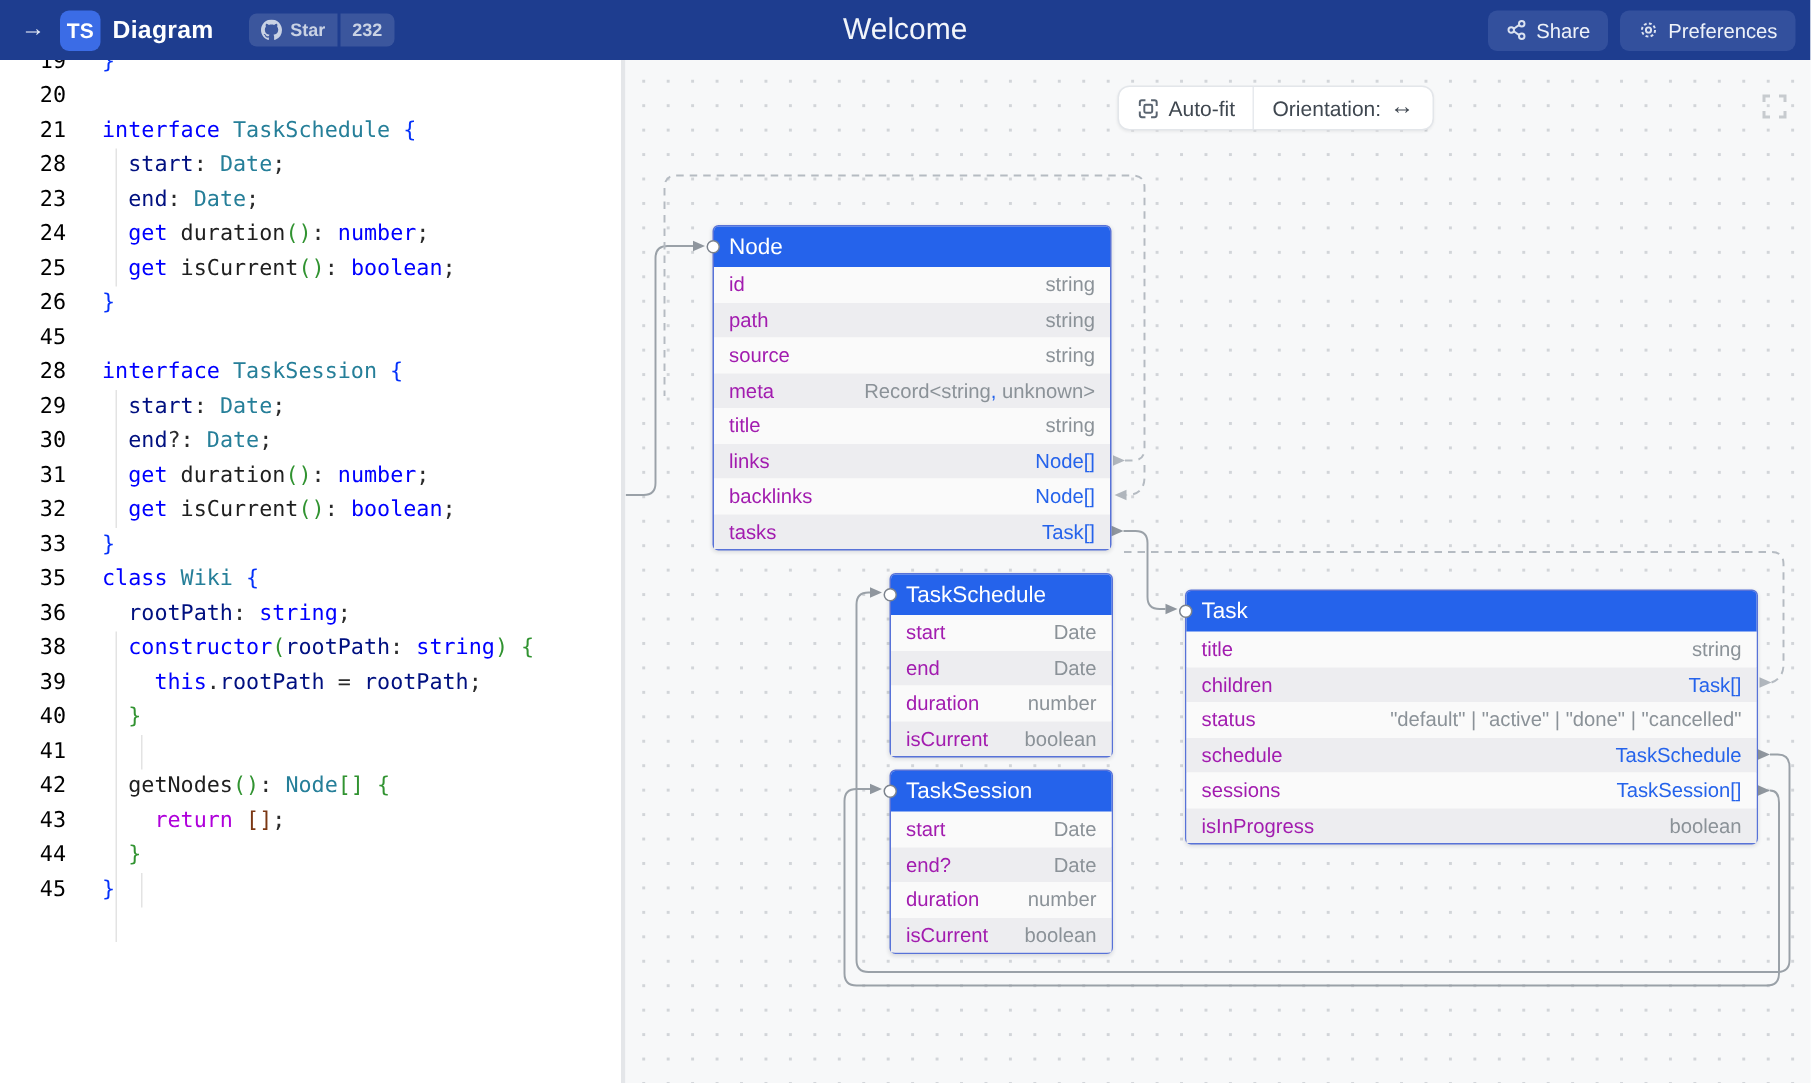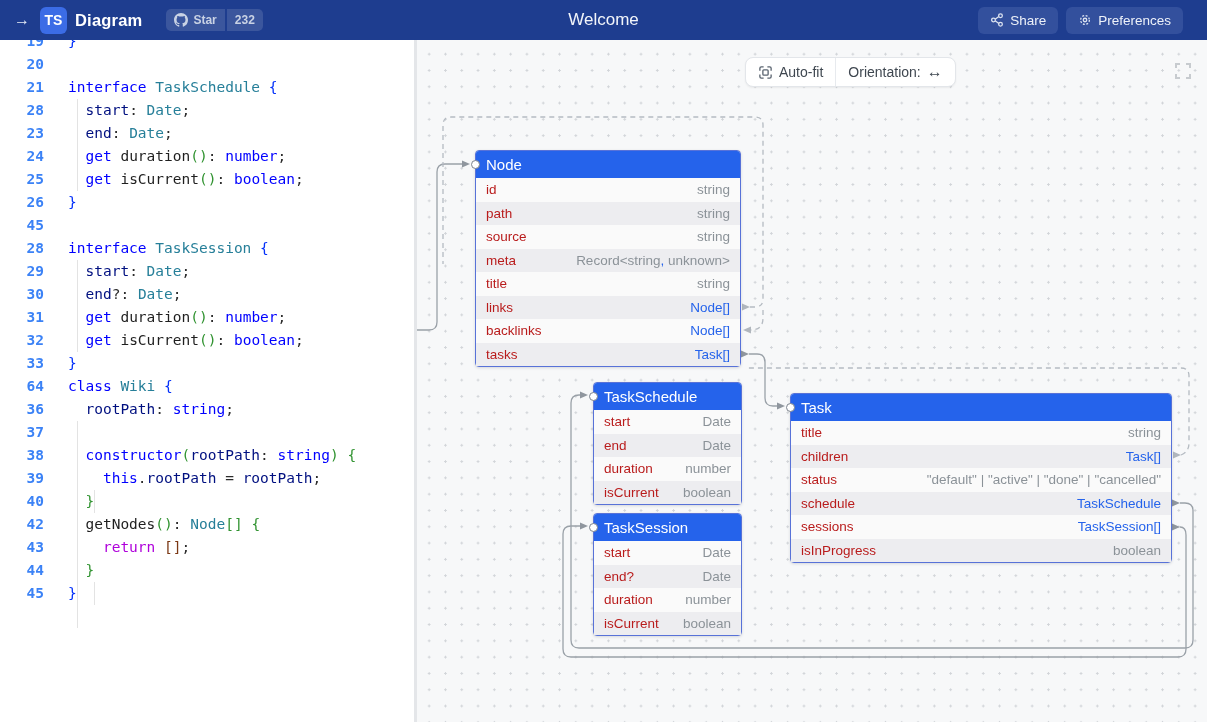--- a/index.html
+++ b/index.html
@@ -11,33 +11,33 @@
   .navbar { position:relative; height:40px; flex:0 0 40px; background:#1e3d8f; display:flex; align-items:center; color:#fff; }
   .nav-left { display:flex; align-items:center; gap:8px; padding-left:12px; }
   .back-arrow { font-size:16px; color:#e7ecf6; cursor:pointer; width:20px; text-align:center; }
   .logo-chip { width:27px; height:27px; background:#3b6ce6; border-radius:6px; display:flex; align-items:center; justify-content:center; font-weight:bold; font-size:14px; color:#fff; }
   .logo-text { font-weight:bold; font-size:16.5px; letter-spacing:.2px; }
   .gh-badge { display:flex; align-items:center; margin-left:16px; cursor:pointer; }
   .gh-seg { background:rgba(255,255,255,.13); color:#c9d2e4; font-size:12px; font-weight:bold; display:flex; align-items:center; gap:5px; padding:4px 8px; }
   .gh-seg.left { border-radius:5px 0 0 5px; }
   .gh-seg.right { border-radius:0 5px 5px 0; margin-left:2px; }
   .gh-icon { width:14px; height:14px; fill:#c9d2e4; }
-  .nav-title { position:absolute; left:0; right:0; text-align:center; font-size:17px; color:#f2f5fa; pointer-events:none; }
-  .nav-right { margin-left:auto; display:flex; gap:8px; padding-right:24px; }
+  .nav-title { position:absolute; left:0; right:0; text-align:center; font-size:20px; color:#f2f5fa; pointer-events:none; }
+  .nav-right { margin-left:auto; display:flex; gap:8px; padding-right:10px; }
   .nav-btn { display:flex; align-items:center; gap:6px; background:#33509d; border:none; color:#eef2f9; font-size:13.5px; font-family:inherit; padding:6px 12px; border-radius:6px; cursor:pointer; }
   .nav-btn svg { width:14px; height:14px; stroke:#dbe2f0; fill:none; stroke-width:1.5; }
 
   
   .main { flex:1; display:flex; min-height:0; }
 
   
   .editor { width:414px; flex:0 0 414px; background:#fff; position:relative; overflow:hidden; font-family:"DejaVu Sans Mono","Liberation Mono",monospace; font-size:14.5px; }
   .code-lines { position:absolute; top:-10px; left:0; right:0; }
   .cl { height:23px; line-height:23px; white-space:pre; display:flex; }
-  .ln { width:44px; text-align:right; color:#3b82f6; flex:0 0 44px; user-select:none;font-weight:bold; }
+  .ln { width:44px; text-align:right; color:#000000; flex:0 0 44px; user-select:none; }
   .ct { margin-left:24px; color:#111; }
   .tk-kw { color:#0000ff; } .tk-type { color:#267f99; } .tk-prop { color:#001080; }
   .tk-id { color:#1f1f1f; } .tk-pun { color:#2b2b2b; } .tk-ctrl { color:#af00db; }
   .tk-b1 { color:#0431fa; } .tk-b2 { color:#319331; } .tk-b3 { color:#7b3814; } .tk-pln { color:#111; }
   .iguide { position:absolute; width:1px; background:#e3e3e3; }
 
   .splitter { width:3px; flex:0 0 3px; background:#e4e6e9; cursor:col-resize; }
 
   
   .canvas { position:relative; flex:1; background:#f7f8f9; overflow:hidden;
@@ -54,21 +54,21 @@
 
   .fs-icon { position:absolute; left:757px; top:22px; width:18px; height:18px; cursor:pointer; }
   .fs-icon svg { width:18px; height:18px; stroke:#c7cbcf; fill:none; stroke-width:2; }
 
   
   .entity { position:absolute; background:#fafafa; border:1px solid #5872d8; border-radius:4px; box-shadow:0 1px 3px rgba(15,23,42,.14); font-size:13.5px; cursor:move; }
   .ent-header { position:relative; background:#2563eb; color:#fff; height:27px; line-height:27px; padding:0 10px; font-size:15px; font-weight:500; border-radius:3px 3px 0 0; }
   .port { position:absolute; left:-5.5px; top:9px; width:9px; height:9px; border-radius:50%; background:#fff; border:1.5px solid #7c838d; }
   .frow { display:flex; justify-content:space-between; align-items:center; height:23.5px; padding:0 10px; background:#fafafa; }
   .frow.odd { background:#ededf0; }
-  .fname { color:#b91c1c; }
+  .fname { color:#a21caf; }
   .ftype { color:#8b9298; margin-left:14px; white-space:nowrap; }
   .ftype .link, .ftype.link { color:#2563eb; cursor:pointer; }
 </style>
 </head>
 <body>
 
 <div id="app">
 
   <div class="navbar">
     <div class="nav-left">
@@ -119,26 +119,26 @@
           <div class="cl"><span class="ln">24</span><span class="ct"><span class="tk-pln">  </span><span class="tk-kw">get</span><span class="tk-pln"> </span><span class="tk-id">duration</span><span class="tk-b2">()</span><span class="tk-pun">: </span><span class="tk-kw">number</span><span class="tk-pun">;</span></span></div>
           <div class="cl"><span class="ln">25</span><span class="ct"><span class="tk-pln">  </span><span class="tk-kw">get</span><span class="tk-pln"> </span><span class="tk-id">isCurrent</span><span class="tk-b2">()</span><span class="tk-pun">: </span><span class="tk-kw">boolean</span><span class="tk-pun">;</span></span></div>
           <div class="cl"><span class="ln">26</span><span class="ct"><span class="tk-b1">}</span></span></div>
           <div class="cl"><span class="ln">45</span><span class="ct"></span></div>
           <div class="cl"><span class="ln">28</span><span class="ct"><span class="tk-kw">interface</span><span class="tk-pln"> </span><span class="tk-type">TaskSession</span><span class="tk-pln"> </span><span class="tk-b1">{</span></span></div>
           <div class="cl"><span class="ln">29</span><span class="ct"><span class="tk-pln">  </span><span class="tk-prop">start</span><span class="tk-pun">: </span><span class="tk-type">Date</span><span class="tk-pun">;</span></span></div>
           <div class="cl"><span class="ln">30</span><span class="ct"><span class="tk-pln">  </span><span class="tk-prop">end</span><span class="tk-pun">?: </span><span class="tk-type">Date</span><span class="tk-pun">;</span></span></div>
           <div class="cl"><span class="ln">31</span><span class="ct"><span class="tk-pln">  </span><span class="tk-kw">get</span><span class="tk-pln"> </span><span class="tk-id">duration</span><span class="tk-b2">()</span><span class="tk-pun">: </span><span class="tk-kw">number</span><span class="tk-pun">;</span></span></div>
           <div class="cl"><span class="ln">32</span><span class="ct"><span class="tk-pln">  </span><span class="tk-kw">get</span><span class="tk-pln"> </span><span class="tk-id">isCurrent</span><span class="tk-b2">()</span><span class="tk-pun">: </span><span class="tk-kw">boolean</span><span class="tk-pun">;</span></span></div>
           <div class="cl"><span class="ln">33</span><span class="ct"><span class="tk-b1">}</span></span></div>
-          <div class="cl"><span class="ln">64</span><span class="ct"><span class="tk-kw">class</span><span class="tk-pln"> </span><span class="tk-type">Wiki</span><span class="tk-pln"> </span><span class="tk-b1">{</span></span></div>
+          <div class="cl"><span class="ln">35</span><span class="ct"><span class="tk-kw">class</span><span class="tk-pln"> </span><span class="tk-type">Wiki</span><span class="tk-pln"> </span><span class="tk-b1">{</span></span></div>
           <div class="cl"><span class="ln">36</span><span class="ct"><span class="tk-pln">  </span><span class="tk-prop">rootPath</span><span class="tk-pun">: </span><span class="tk-kw">string</span><span class="tk-pun">;</span></span></div>
-          <div class="cl"><span class="ln">37</span><span class="ct"></span></div>
           <div class="cl"><span class="ln">38</span><span class="ct"><span class="tk-pln">  </span><span class="tk-kw">constructor</span><span class="tk-b2">(</span><span class="tk-prop">rootPath</span><span class="tk-pun">: </span><span class="tk-kw">string</span><span class="tk-b2">)</span><span class="tk-pln"> </span><span class="tk-b2">{</span></span></div>
           <div class="cl"><span class="ln">39</span><span class="ct"><span class="tk-pln">    </span><span class="tk-kw">this</span><span class="tk-pun">.</span><span class="tk-prop">rootPath</span><span class="tk-pun"> = </span><span class="tk-prop">rootPath</span><span class="tk-pun">;</span></span></div>
           <div class="cl"><span class="ln">40</span><span class="ct"><span class="tk-pln">  </span><span class="tk-b2">}</span></span></div>
+          <div class="cl"><span class="ln">41</span><span class="ct"></span></div>
           <div class="cl"><span class="ln">42</span><span class="ct"><span class="tk-pln">  </span><span class="tk-id">getNodes</span><span class="tk-b2">()</span><span class="tk-pun">: </span><span class="tk-type">Node</span><span class="tk-b2">[]</span><span class="tk-pln"> </span><span class="tk-b2">{</span></span></div>
           <div class="cl"><span class="ln">43</span><span class="ct"><span class="tk-pln">    </span><span class="tk-ctrl">return</span><span class="tk-pln"> </span><span class="tk-b3">[]</span><span class="tk-pun">;</span></span></div>
           <div class="cl"><span class="ln">44</span><span class="ct"><span class="tk-pln">  </span><span class="tk-b2">}</span></span></div>
           <div class="cl"><span class="ln">45</span><span class="ct"><span class="tk-b1">}</span></span></div>
         </div>
       <div class="iguide" style="left:77px; top:59px;  height:92px;"></div>
       <div class="iguide" style="left:77px; top:220px; height:92px;"></div>
       <div class="iguide" style="left:77px; top:381px; height:207px;"></div>
       <div class="iguide" style="left:94px; top:450px; height:23px;"></div>
       <div class="iguide" style="left:94px; top:542px; height:23px;"></div>

